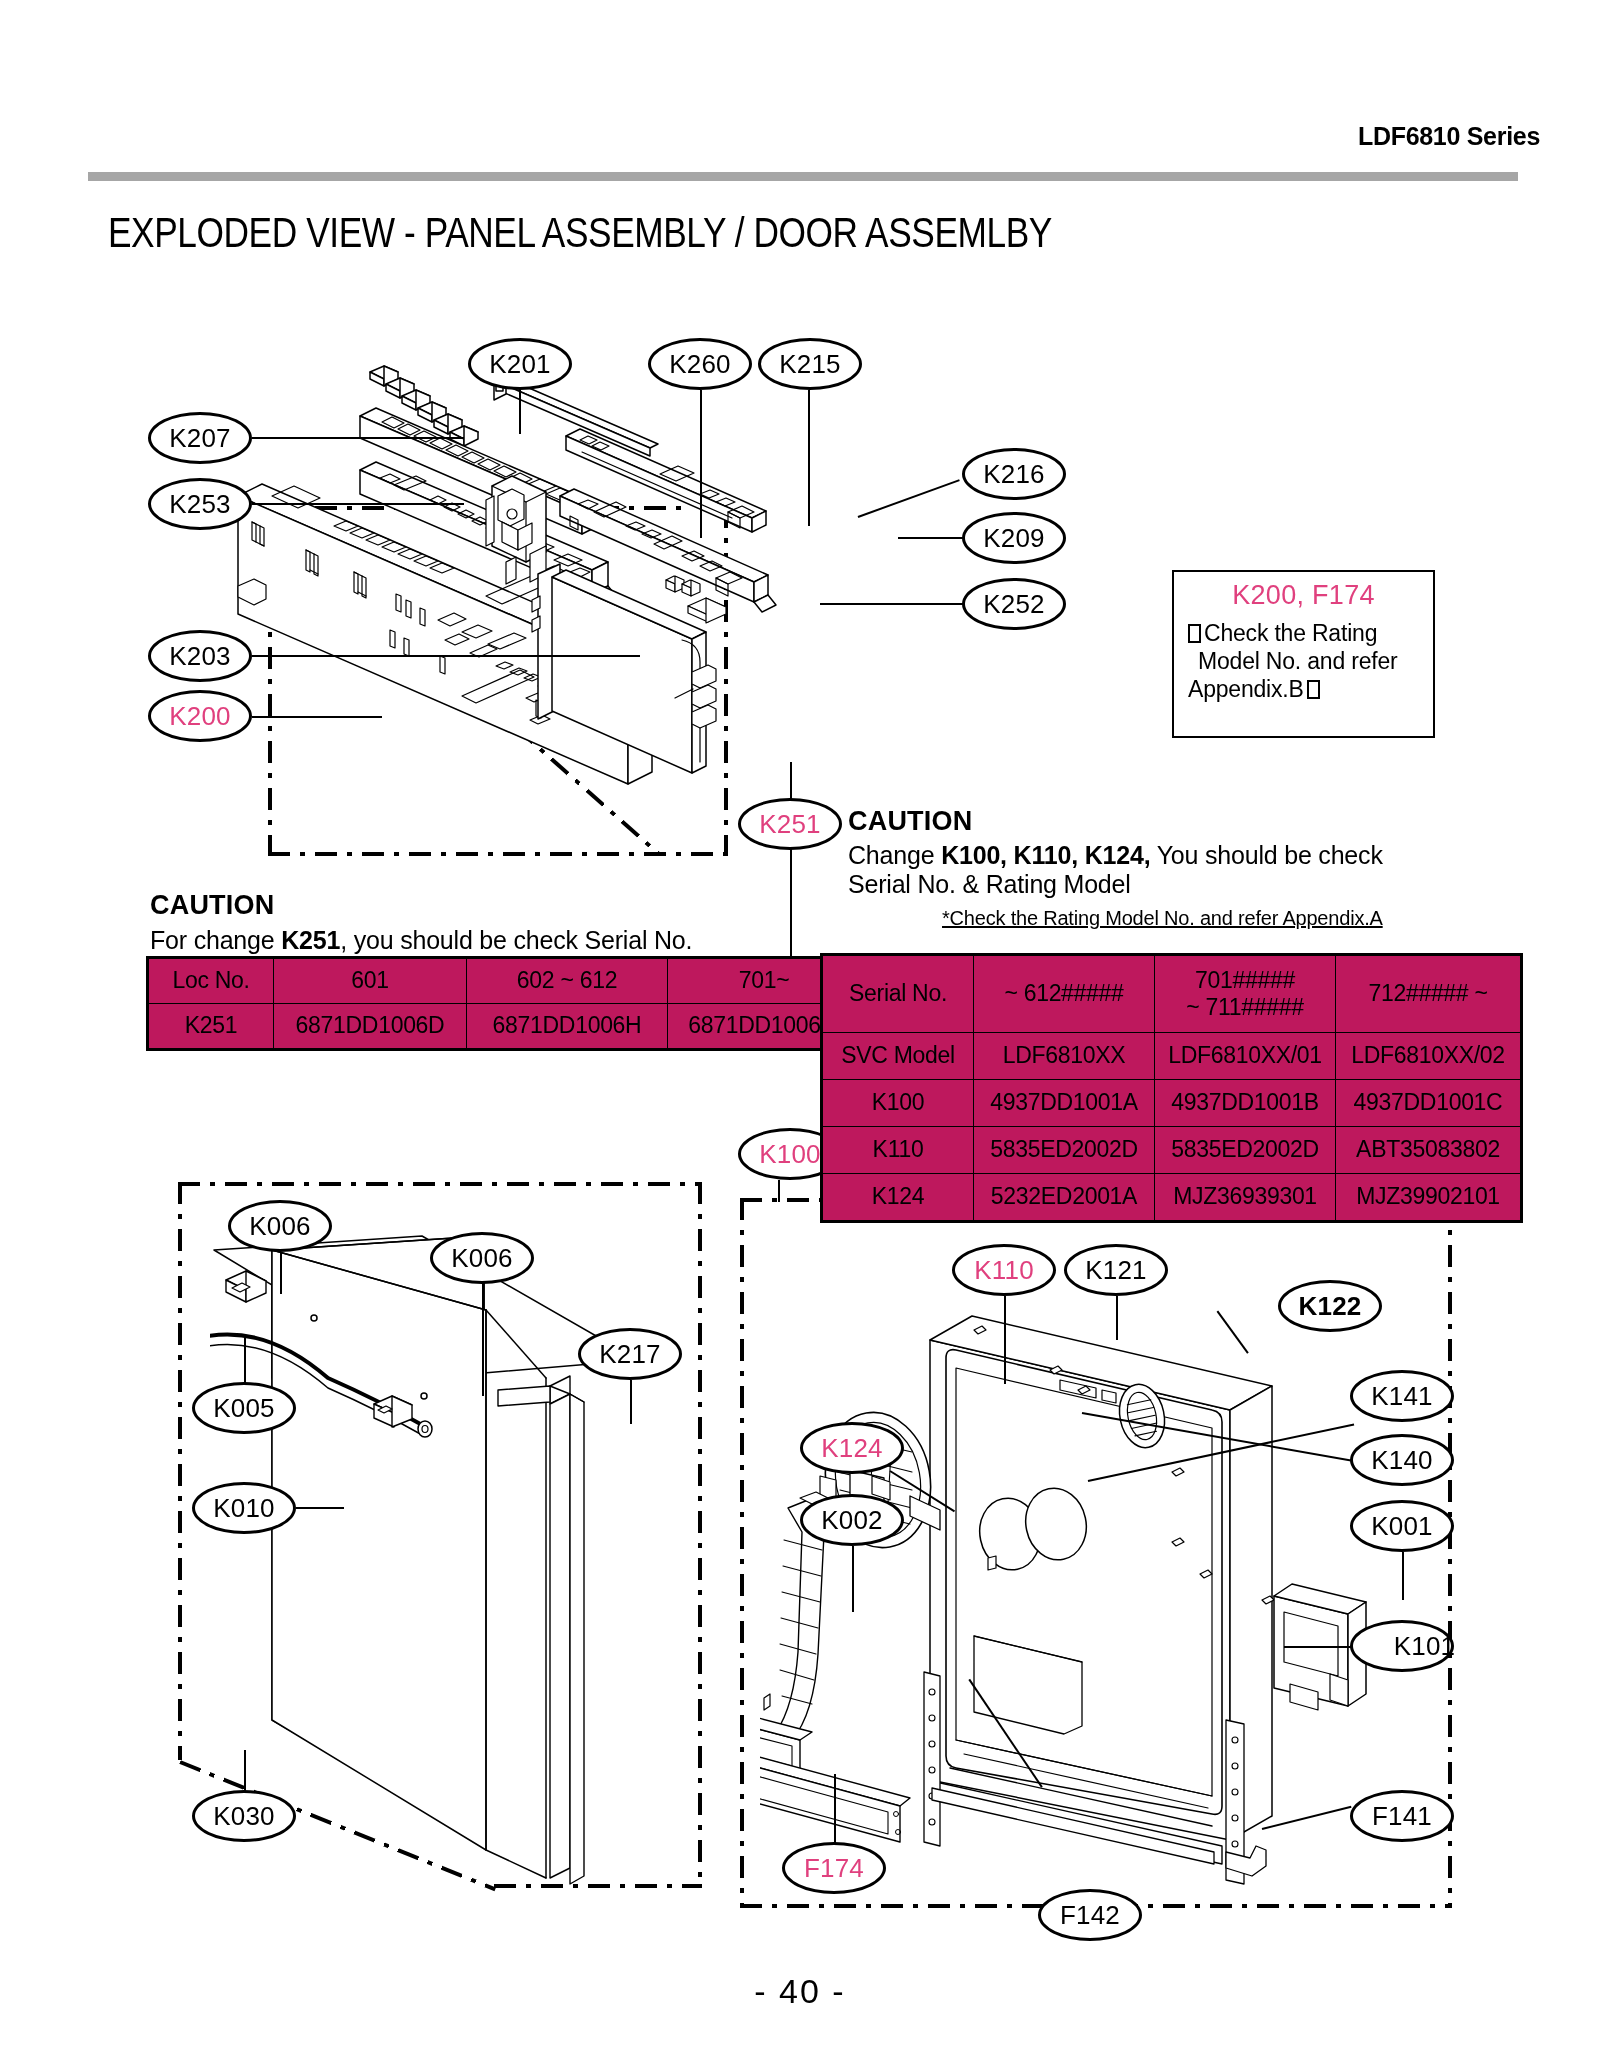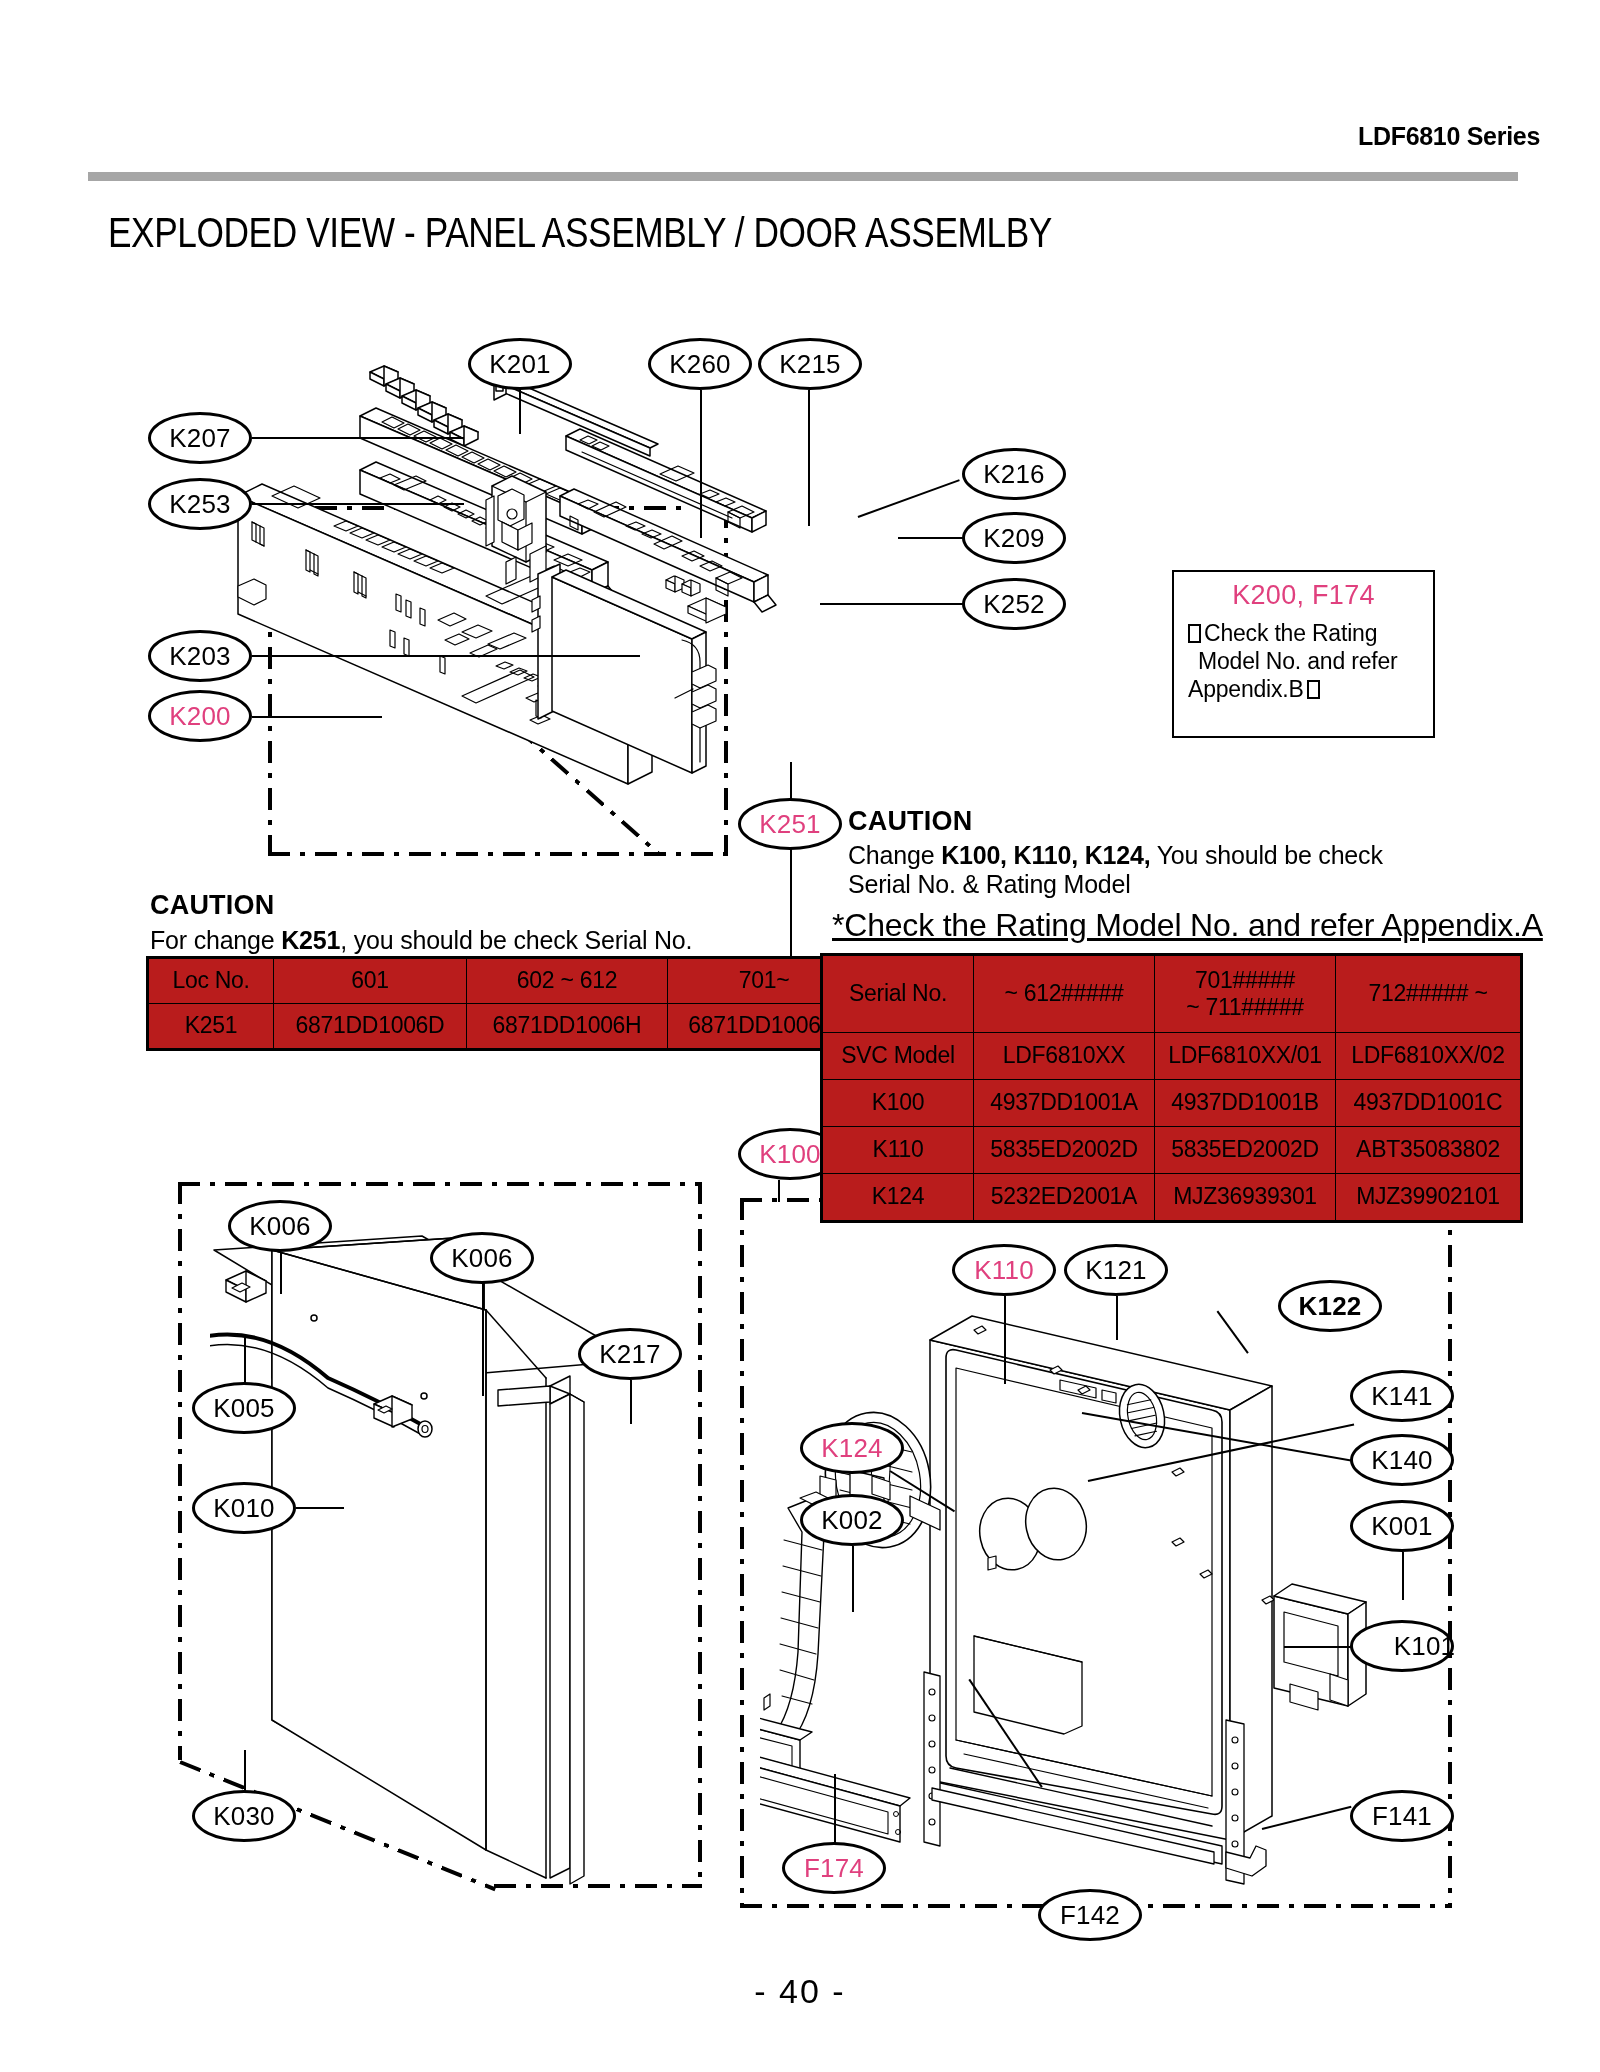--- a/index.html
+++ b/index.html
@@ -131,33 +131,33 @@
     font-weight: 700;
     letter-spacing: 0.2px;
   }
   .caution-line {
     font-size: 25px;
     letter-spacing: -0.2px;
     white-space: nowrap;
   }
   .caution-line b { font-weight: 700; }
   .caution-underline {
-    font-size: 32px;
+    font-size: 20px;
     text-decoration: underline;
     letter-spacing: -0.2px;
     white-space: nowrap;
     font-weight: 400;
     text-align: right;
   }
 
   
   table.parts {
     position: absolute;
     border-collapse: collapse;
-    background: #b91c1c;
+    background: #be185d;
     z-index: 7;
   }
   table.parts td {
     border: 1.6px solid #000;
     text-align: center;
     font-size: 23px;
     padding: 4px 6px;
     letter-spacing: -0.3px;
     white-space: nowrap;
     line-height: 1.12;

